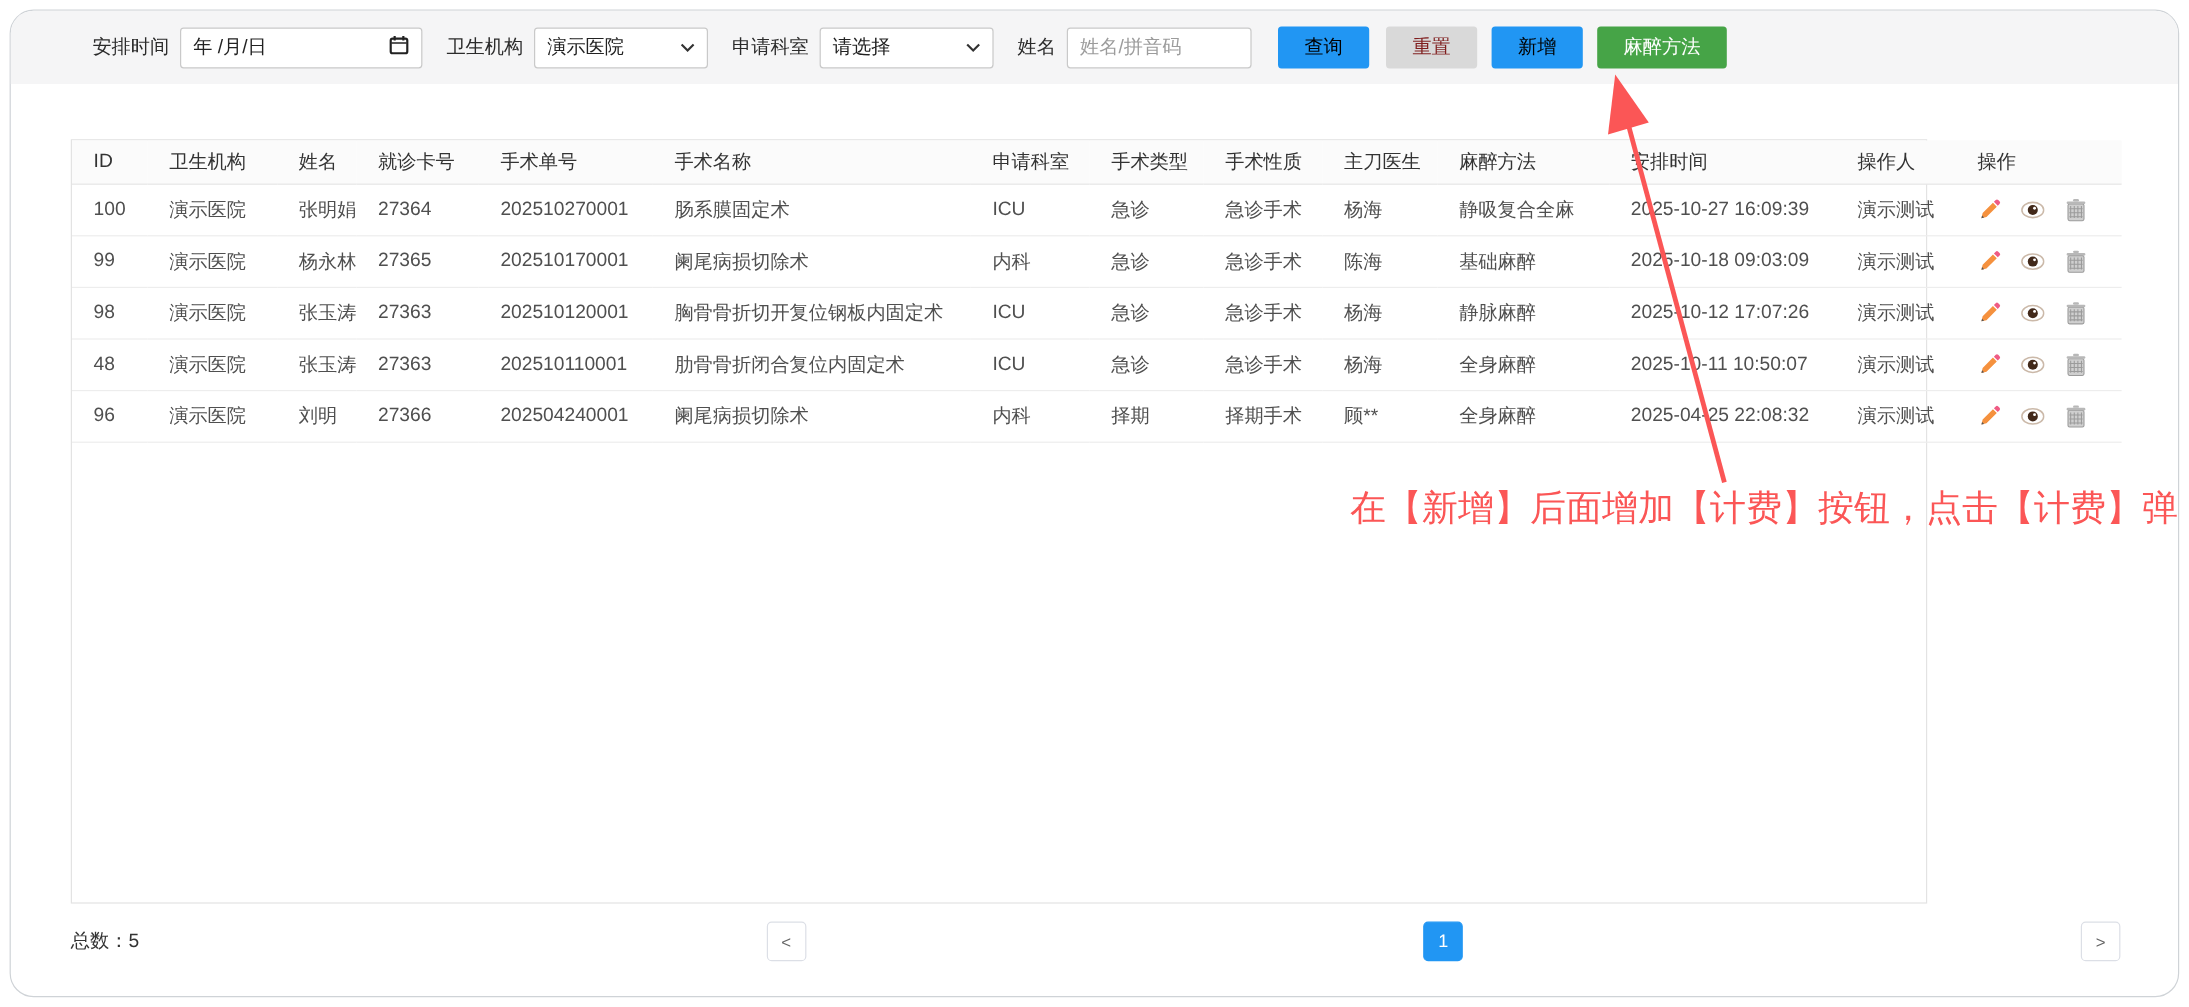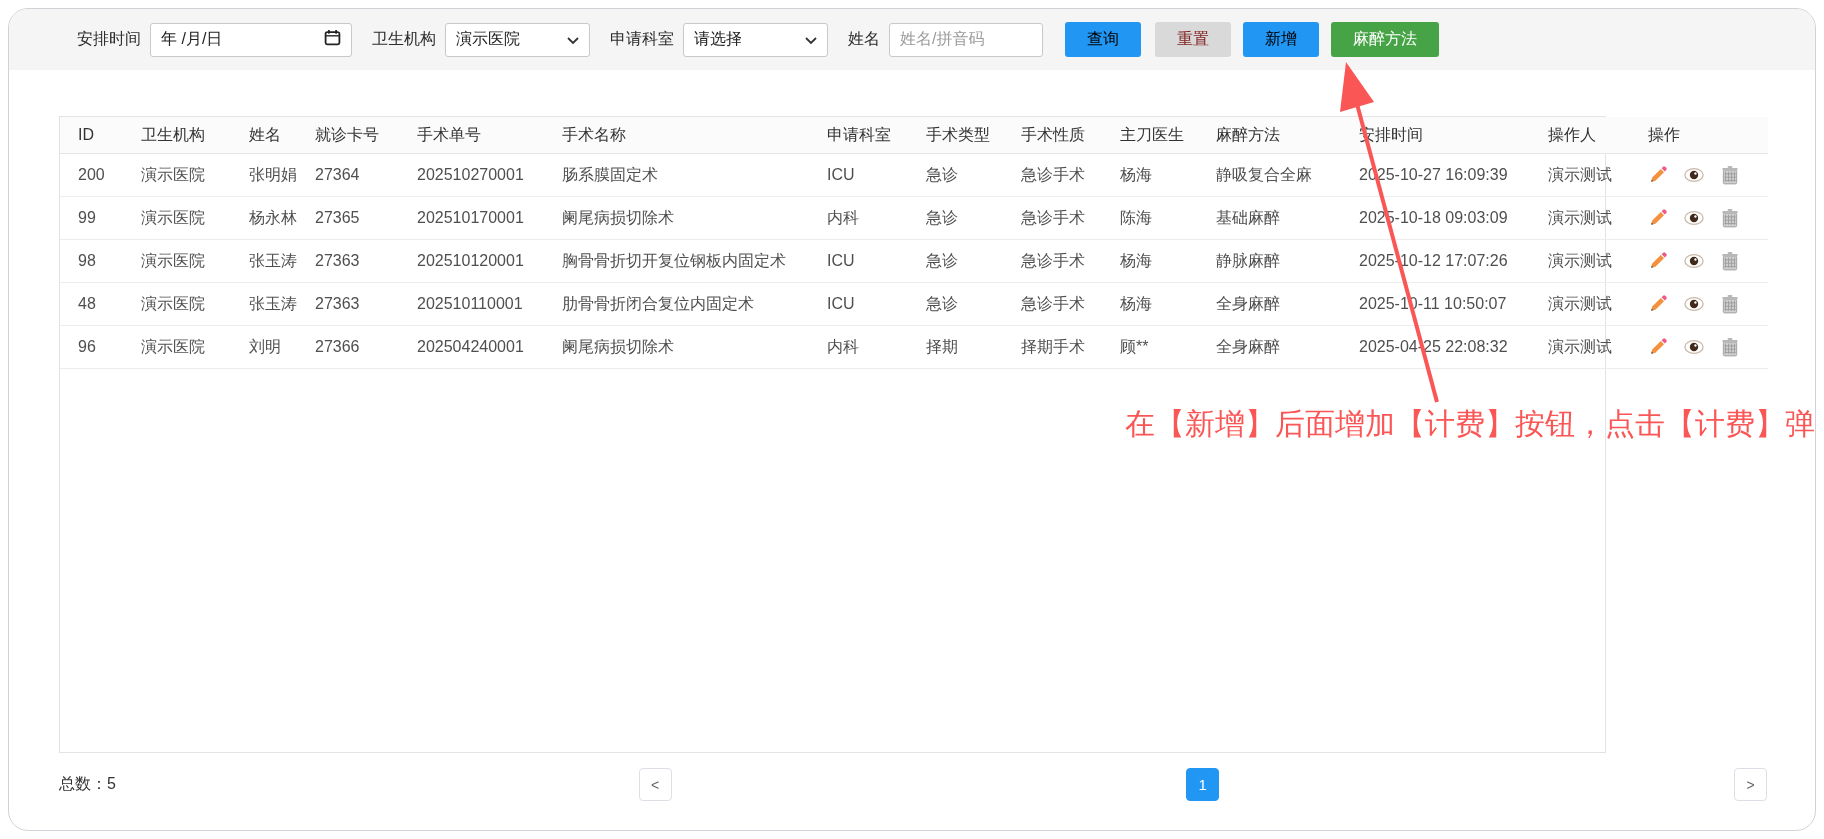--- a/index.html
+++ b/index.html
@@ -144,21 +144,21 @@
         <th>手术性质</th>
         <th>主刀医生</th>
         <th>麻醉方法</th>
         <th>安排时间</th>
         <th>操作人</th>
         <th>操作</th>
       </tr>
     </thead>
     <tbody>
       <tr>
-        <td>200</td>
+        <td>100</td>
         <td>演示医院</td>
         <td>张明娟</td>
         <td>27364</td>
         <td>202510270001</td>
         <td>肠系膜固定术</td>
         <td>ICU</td>
         <td>急诊</td>
         <td>急诊手术</td>
         <td>杨海</td>
         <td>静吸复合全麻</td>

